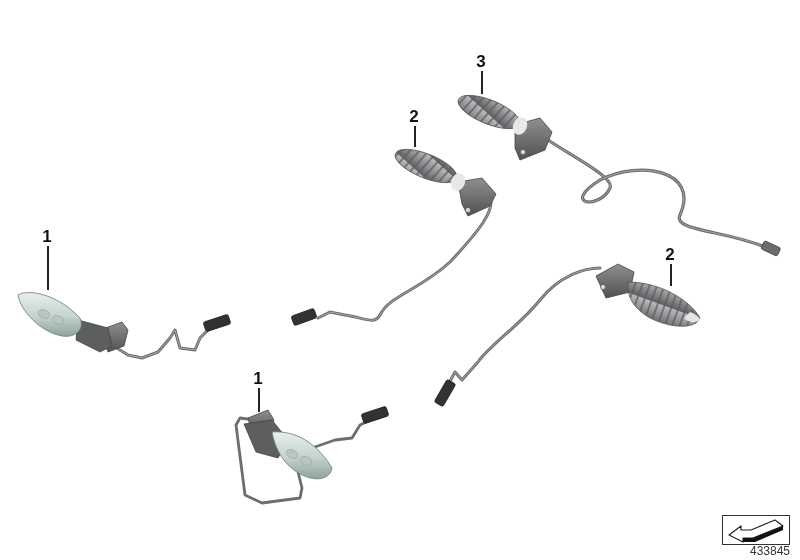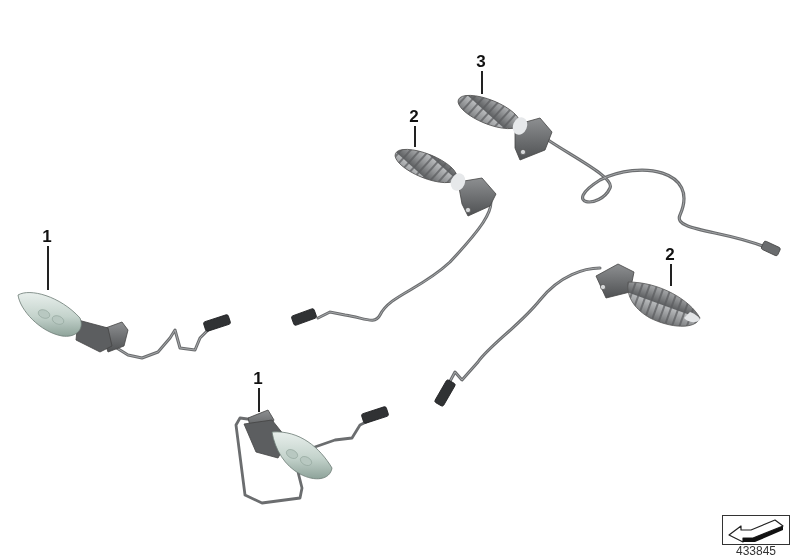--- a/index.html
+++ b/index.html
@@ -5,21 +5,21 @@
   html, body { margin: 0; padding: 0; background: #ffffff; }
   body { width: 800px; height: 560px; position: relative; overflow: hidden;
          font-family: "Liberation Sans", sans-serif; }
   #diagram { position: absolute; left: 0; top: 0; width: 800px; height: 560px; }
   .callout { position: absolute; font-family: "Liberation Sans", sans-serif;
              font-weight: bold; font-size: 17px; color: #111; line-height: 1;
              transform: translateX(-50%); }
   .leader { position: absolute; width: 1.5px; background: #222; }
   .nav-box { position: absolute; left: 722px; top: 515px; width: 68px; height: 30px;
              border: 1px solid #333; background: #fff; box-sizing: border-box; }
-  .img-id { position: absolute; left: 722px; top: 544px; width: 68px; text-align: center;
+  .img-id { position: absolute; left: 722px; top: 544px; width: 68px; text-align: right;
             font-size: 12px; color: #333; font-family: "Liberation Sans", sans-serif; }
 </style>
 </head>
 <body>
 
 <svg id="diagram" viewBox="0 0 800 560" xmlns="http://www.w3.org/2000/svg">
   <defs>
     <linearGradient id="ribbed" x1="0" y1="0" x2="0" y2="1">
       <stop offset="0" stop-color="#b9bbbd"></stop>
       <stop offset="0.5" stop-color="#8f9193"></stop>

